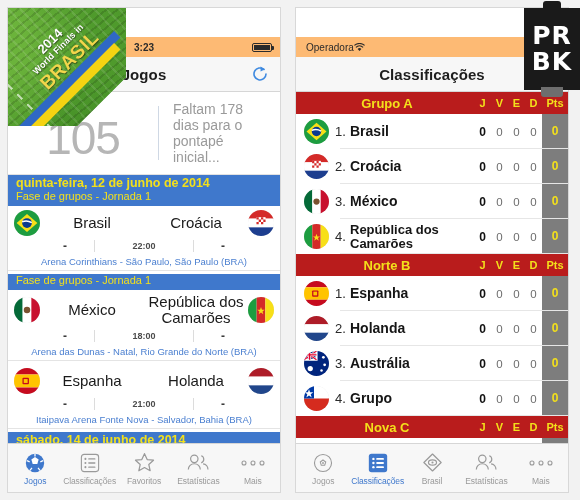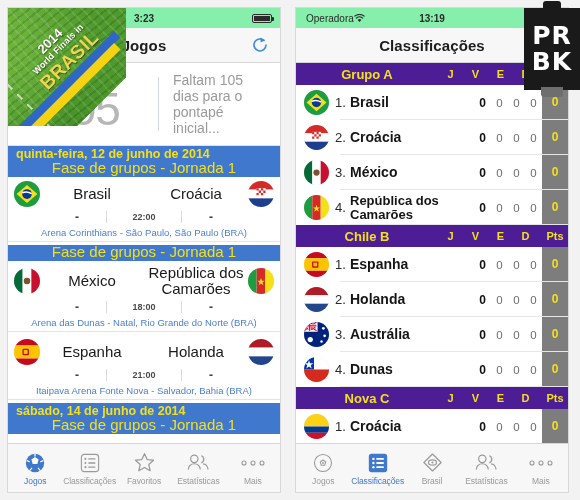--- a/index.html
+++ b/index.html
@@ -17,23 +17,23 @@
     position:absolute;top:8px;height:484px;width:272px;
     background:#ffffff;
     overflow:hidden;
     box-shadow:0 0 0 1px #d8d8d8;
   }
   .phone.left{left:8px;}
   .phone.right{left:296px;}
 
   
   .statusbar{
-    position:relative;height:20px;background:#86efac;
+    position:relative;height:20px;background:#fdba74;
     display:flex;align-items:center;
-    font-size:10px;color:#2b2b2b;
+    font-size:10px;color:#2b2b2b;margin-top:29px;
   }
   .sb-left{position:absolute;left:10px;display:flex;align-items:center;}
   .sb-time{position:absolute;left:0;right:0;text-align:center;font-weight:bold;font-size:10px;}
   .sb-right{position:absolute;right:8px;display:flex;align-items:center;}
   .wifi{display:inline-block;width:11px;height:9px;position:relative;}
   .wifi svg{display:block;}
   .battery{
     width:20px;height:9px;border:1px solid #2b2b2b;border-radius:2px;
     position:relative;box-sizing:border-box;padding:1px;
   }
@@ -109,46 +109,46 @@
   .ribbon .s-blue{top:96px;background:#2f68c4;}
   .ribbon .s-yellow{top:108px;background:#f5d312;}
 
   
   .scroll{height:calc(484px - 20px - 34px - 82px - 48px);overflow:hidden;background:#fff;}
   .scroll.nohead{height:calc(484px - 20px - 34px - 48px);}
   .daybar{
     background:#3f78cc;padding:1px 8px 4px 8px;position:relative;
   }
   .daybar .d-title{font-size:12.5px;font-weight:bold;color:#f3e01b;line-height:15px;}
-  .daybar .d-sub{font-size:15px;color:#f3e01b;text-align:center;line-height:11px;}
+  .daybar .d-sub{font-size:11px;color:#f3e01b;text-align:left;line-height:11px;}
   .match{padding:4px 0 3px 0;background:#fff;}
   .m-row{display:flex;align-items:center;padding:0 6px;}
   .flag{
     width:26px;height:26px;border-radius:50%;flex:0 0 26px;
     overflow:hidden;position:relative;box-shadow:0 0 0 1px rgba(0,0,0,.12) inset;
   }
   .m-team{
     flex:1;text-align:center;font-size:15px;color:#1a1a1a;line-height:16px;
     padding:0 2px;
   }
   .m-score{display:flex;align-items:center;justify-content:center;padding:3px 0 2px 0;}
   .m-dash{width:58px;text-align:center;font-size:12px;color:#3b3b3b;font-weight:bold;}
   .m-time{
     font-size:9px;font-weight:bold;color:#4a4a4a;width:74px;text-align:center;
     border-left:1px solid #dcdcdc;border-right:1px solid #dcdcdc;
-    padding:1px 0;
+    padding:1px 12px;
   }
   .m-venue{
     text-align:center;font-size:9.5px;color:#4a7fd0;padding:1px 4px 3px 4px;
     border-bottom:1px solid #e4e4e4;
   }
 
   
   .grouphdr{
-    background:#4c1d95;display:flex;align-items:center;height:22px;padding:0 0 0 8px;gap:8px;
+    background:#b91c1c;display:flex;align-items:center;height:22px;padding:0 0 0 8px;
   }
   .gh-name{flex:1;font-size:13px;font-weight:bold;color:#f3e01b;text-align:center;padding-right:4px;}
   .gh-col{width:17px;text-align:center;font-size:11px;font-weight:bold;color:#f3e01b;}
   .gh-pts{width:26px;text-align:center;font-size:11px;font-weight:bold;color:#f3e01b;}
   .srow{display:flex;align-items:center;height:35px;background:#fff;position:relative;}
   .srow .sep{position:absolute;left:44px;right:0;bottom:0;height:1px;background:#e6e6e6;}
   .s-flag{width:25px;height:25px;border-radius:50%;margin:0 6px 0 8px;overflow:hidden;
           position:relative;flex:0 0 25px;box-shadow:0 0 0 1px rgba(0,0,0,.12) inset;}
   .s-pos{font-size:13px;color:#2a2a2a;width:15px;}
   .s-name{flex:1;font-size:14px;font-weight:bold;color:#151515;line-height:15px;padding-right:4px;}
@@ -209,21 +209,21 @@
         <svg width="20" height="20" viewBox="0 0 20 20">
           <path d="M16 10a6 6 0 1 1-2.1-4.6" fill="none" stroke="#3f8ae0" stroke-width="1.6" stroke-linecap="round"></path>
           <path d="M10.5 2.6 L15 5.2 L10.6 7.4 Z" fill="#3f8ae0"></path>
         </svg>
       </div>
     </div>
 
     <div class="countdown">
       <div class="cd-num">105</div>
       <div class="cd-sep"></div>
-      <div class="cd-text">Faltam 105 dias para o pontapé inicial...</div>
+      <div class="cd-text">Faltam 178 dias para o pontapé inicial...</div>
     </div>
 
     <div class="ribbon">
       <div class="grass"></div>
       <div class="dash d1"></div>
       <div class="dash d2"></div>
       <div class="stripe s-blue"></div>
       <div class="stripe s-yellow"></div>
       <div class="ribbon-txt">
         <div class="r-yr">2014</div>
@@ -384,21 +384,20 @@
       <div class="sb-left">
         <span>Operadora</span>
         <span class="wifi">
           <svg width="11" height="9" viewBox="0 0 11 9">
             <path d="M5.5 8 L3.6 5.9a2.7 2.7 0 0 1 3.8 0Z" fill="#2b2b2b"></path>
             <path d="M1.9 4.3a5.2 5.2 0 0 1 7.2 0" fill="none" stroke="#2b2b2b" stroke-width="1.1"></path>
             <path d="M0.4 2.4a7.6 7.6 0 0 1 10.2 0" fill="none" stroke="#2b2b2b" stroke-width="1.1"></path>
           </svg>
         </span>
       </div>
-      <div class="sb-time">13:19</div>
     </div>
 
     <div class="navbar">
       <div class="navtitle">Classificações</div>
     </div>
 
     <div class="scroll nohead" id="right-list">
         <div class="grouphdr">
           <div class="gh-name">Grupo A</div>
           <div class="gh-col">J</div>
@@ -466,21 +465,21 @@
           <div class="s-pos">4.</div>
           <div class="s-name two">República dos Camarões</div>
           <div class="s-j">0</div>
           <div class="s-v">0</div>
           <div class="s-e">0</div>
           <div class="s-d">0</div>
           <div class="s-pts">0</div>
           <div class="sep"></div>
         </div>
         <div class="grouphdr">
-          <div class="gh-name">Chile B</div>
+          <div class="gh-name">Norte B</div>
           <div class="gh-col">J</div>
           <div class="gh-col">V</div>
           <div class="gh-col">E</div>
           <div class="gh-col">D</div>
           <div class="gh-pts">Pts</div>
         </div>
         <div class="srow">
           <div class="s-flag"><svg viewBox="0 0 40 40" width="100%" height="100%" preserveAspectRatio="xMidYMid slice">
               <rect width="40" height="10" fill="#c60b1e"></rect>
               <rect y="10" width="40" height="20" fill="#ffc400"></rect>
@@ -534,21 +533,21 @@
           <div class="sep"></div>
         </div>
         <div class="srow">
           <div class="s-flag"><svg viewBox="0 0 40 40" width="100%" height="100%" preserveAspectRatio="xMidYMid slice">
               <rect width="40" height="20" fill="#fff"></rect>
               <rect y="20" width="40" height="20" fill="#d52b1e"></rect>
               <rect width="16" height="20" fill="#0039a6"></rect>
               <path d="M8 5l1.7 5h5.2l-4.2 3.2 1.6 5-4.3-3.1-4.3 3.1 1.6-5L1.1 10h5.2z" fill="#fff"></path>
             </svg></div>
           <div class="s-pos">4.</div>
-          <div class="s-name">Dunas</div>
+          <div class="s-name">Grupo</div>
           <div class="s-j">0</div>
           <div class="s-v">0</div>
           <div class="s-e">0</div>
           <div class="s-d">0</div>
           <div class="s-pts">0</div>
           <div class="sep"></div>
         </div>
         <div class="grouphdr">
           <div class="gh-name">Nova C</div>
           <div class="gh-col">J</div>

